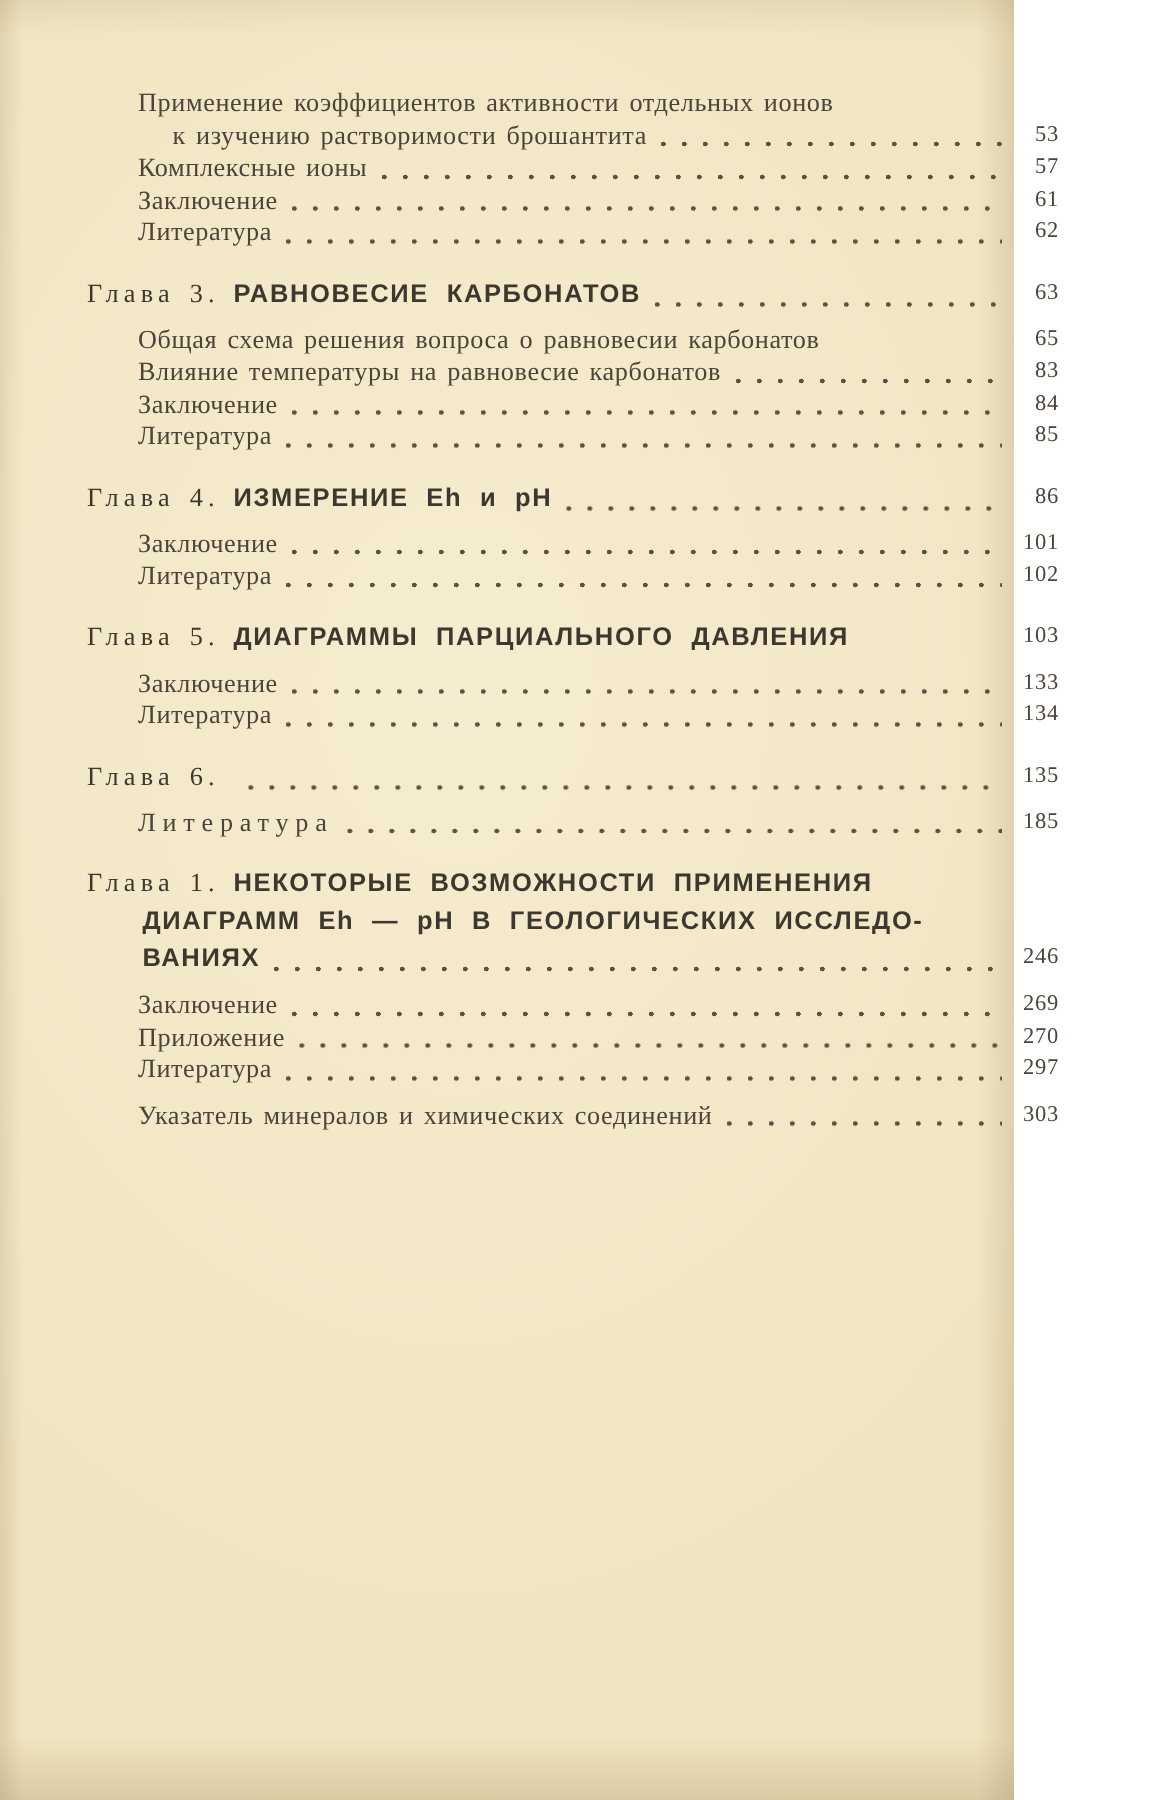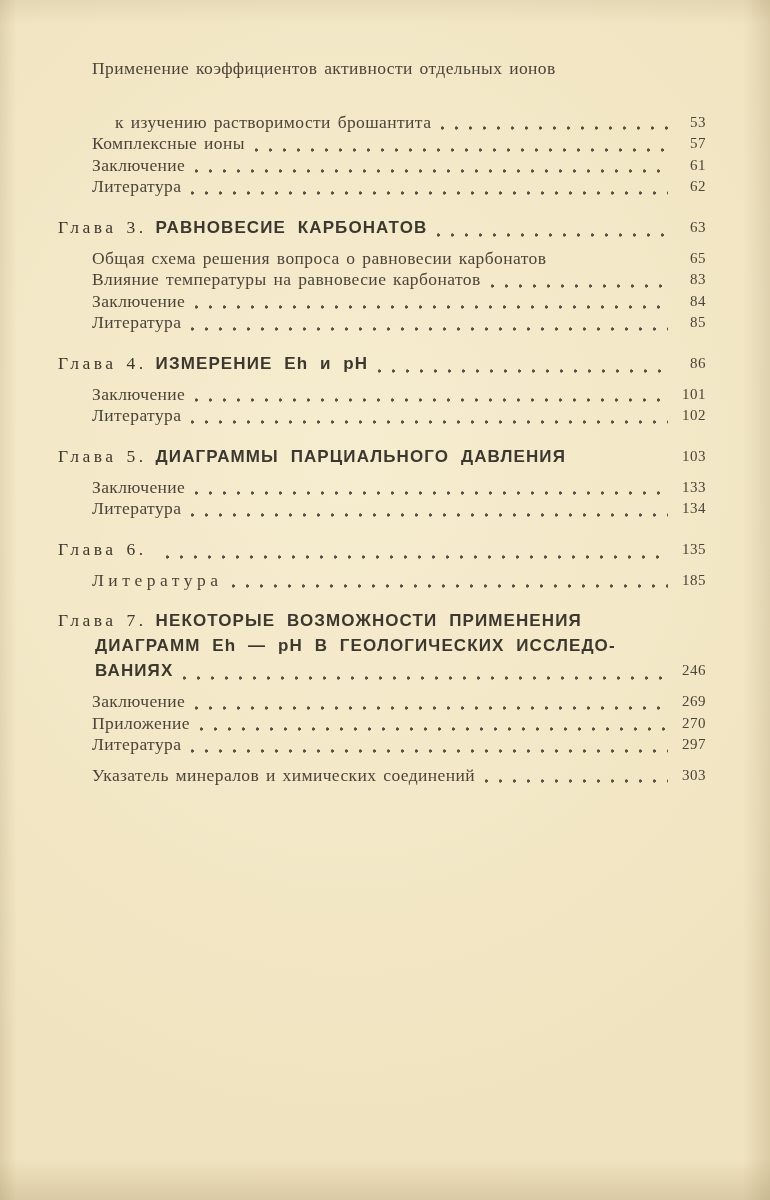--- a/index.html
+++ b/index.html
@@ -9,21 +9,21 @@
     --dot:#5a5244;
   }
   *{ box-sizing:border-box; }
   html,body{ margin:0; padding:0; }
   body{
     width:770px; height:1200px; overflow:hidden;
     font-family:"Liberation Serif","DejaVu Serif",serif;
     color:var(--ink);
   }
   .page{
-    position:relative; width:770px; height:1200px;
+    position:relative; width:676px; height:1200px;
     background:
       radial-gradient(130% 95% at 45% 38%, rgba(255,251,232,0.40), rgba(255,251,232,0) 62%),
       linear-gradient(to right, rgba(110,84,38,0.14), rgba(110,84,38,0) 2.2%, rgba(110,84,38,0) 96.5%, rgba(110,84,38,0.16)),
       linear-gradient(to bottom, rgba(110,84,38,0.10), rgba(110,84,38,0) 2%, rgba(110,84,38,0) 96.5%, rgba(110,84,38,0.17)),
       var(--paper);
   }
   .toc{
     position:absolute; left:58px; top:58px; width:648px;
   }
   .group{ margin:0 0 17px 0; }
@@ -44,21 +44,21 @@
   }
   .label{
     letter-spacing:3.5px; margin-right:9px; white-space:nowrap;
     color:var(--ink-strong);
     text-align:center;
   }
   .entry--chapter .line.cont{ padding-left:37px; }
   
   .entry--sub .line, .entry--index .line{ }
   .entry--sub, .entry--index{ margin-left:34px; }
-  .entry--sub .line.cont{ padding-left:23px;margin-top:32px; }
+  .entry--sub .line.cont{ padding-left:23px; }
   .entry--spaced .text{ letter-spacing:4.5px; }
   .text{ white-space:nowrap; }
   .line.wrapline .text{ white-space:normal; }
   .leader{
     flex:1 1 auto; height:4px; margin:0 6px 3px 9px; min-width:14px;
     background-image:radial-gradient(circle at 2.2px 2px, var(--dot) 1.45px, rgba(0,0,0,0) 1.75px);
     background-size:14px 4px; background-repeat:repeat-x; background-position:left bottom;
   }
   .spacer{ flex:1 1 auto; min-width:8px; }
   .pagenum{
@@ -202,21 +202,21 @@
           <div class="line last">
             <span class="text">Литература</span>
             <span class="leader"></span>
             <span class="pagenum">185</span>
           </div>
         </div>
       </div>
       <div class="group group--chapter-7">
         <div class="entry entry--chapter">
           <div class="line wrapline">
-            <span class="label">Глава 7.</span>
+            <span class="label">Глава 1.</span>
             <span class="text">НЕКОТОРЫЕ ВОЗМОЖНОСТИ ПРИМЕНЕНИЯ</span>
           </div>
           <div class="line wrapline cont">
             <span class="text">ДИАГРАММ Eh — pH В ГЕОЛОГИЧЕСКИХ ИССЛЕДО-</span>
           </div>
           <div class="line last cont">
             <span class="text">ВАНИЯХ</span>
             <span class="leader"></span>
             <span class="pagenum">246</span>
           </div>

